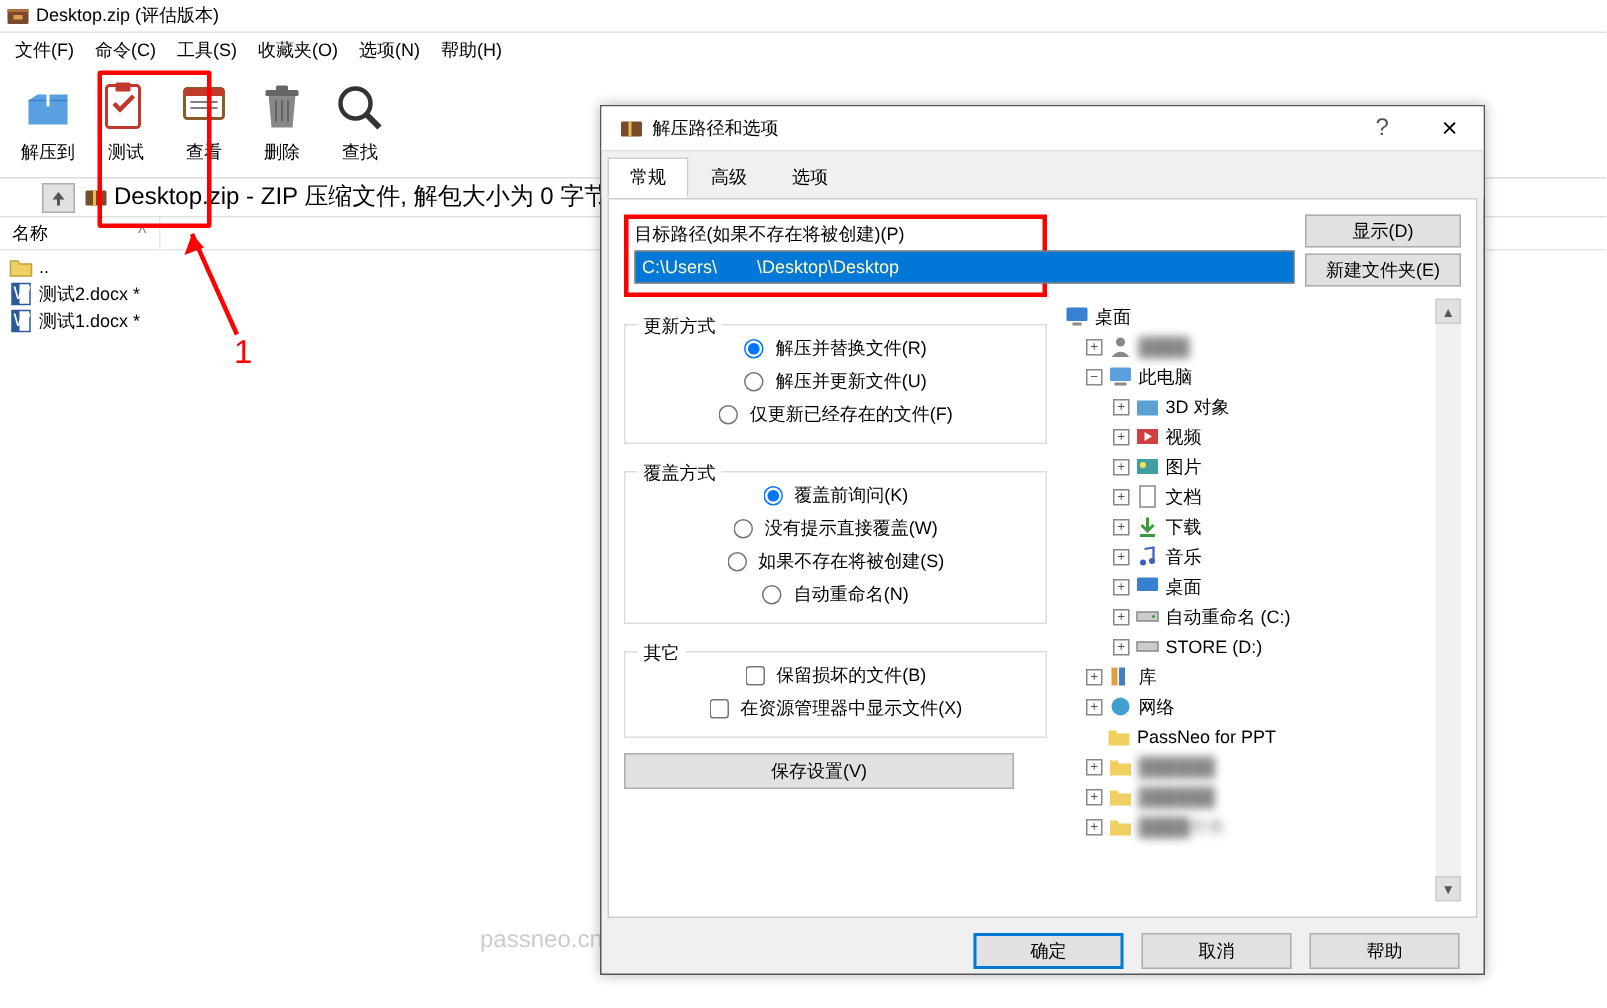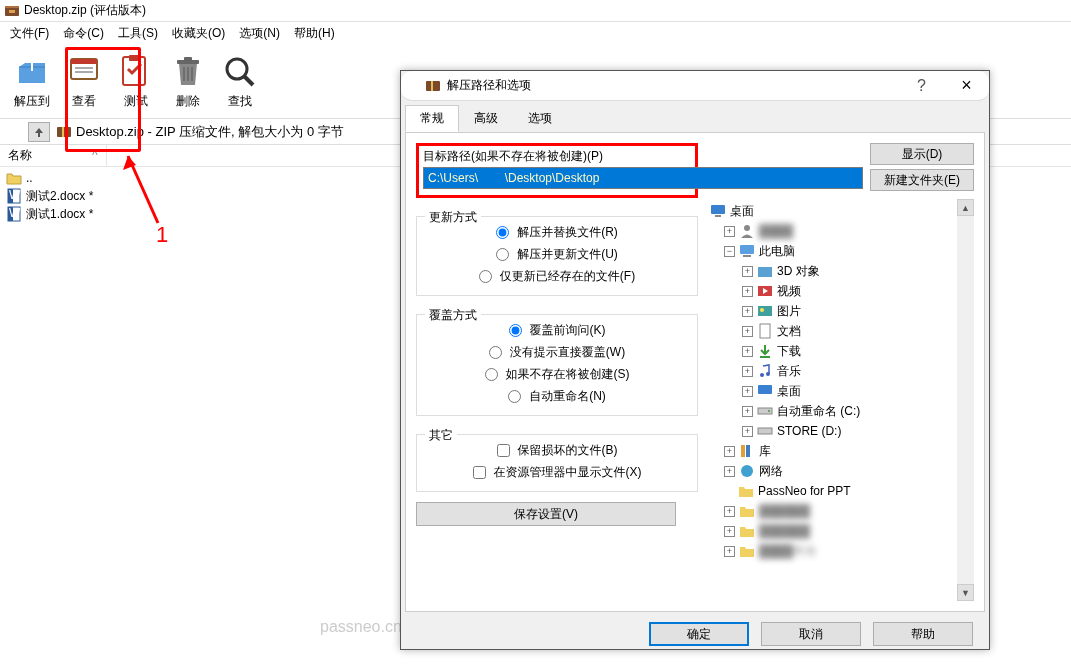--- a/index.html
+++ b/index.html
@@ -19,40 +19,40 @@
 .tool-btn { width: 52px; height: 75px; display: flex; flex-direction: column; align-items: center; justify-content: center; gap: 2px; cursor: default; }
 .tool-btn .ticon { width: 38px; height: 38px; display: flex; align-items: center; justify-content: center; }
 .tool-btn .tlabel { font-size: 12px; color: #000; }
 .highlight-box { border: 3px solid red; border-radius: 2px; position: absolute; }
 .hb1 { left: 65px; top: 47px; width: 76px; height: 105px; }
 
 
 .addressbar { height: 26px; display: flex; align-items: center; padding-left: 28px; border-bottom: 1px solid #ddd; }
 .addressbar .up-btn { width: 22px; height: 20px; border: 1px solid #adadad; background: #e1e1e1; margin-right: 6px; display: flex; align-items: center; justify-content: center; }
 .addressbar .zip-icon { width: 16px; height: 16px; margin-right: 4px; }
-.addressbar .path-text { font-size: 13px; }
+.addressbar .path-text { font-size: 16px; }
 
 
 .list-header { height: 22px; display: flex; align-items: center; border-bottom: 1px solid #e6e6e6; background: #fff; }
 .list-header .col { padding: 2px 8px; border-right: 1px solid #e6e6e6; }
 .list-header .sort-arrow { color: #888; margin-left: 60px; }
 
 
 .file-list { padding-left: 6px; padding-top: 2px; }
 .file-row { height: 18px; display: flex; align-items: center; gap: 4px; }
 .file-row .ficon { width: 16px; height: 16px; }
 .file-row .fname { font-size: 12px; }
 
 
 .anno-num { position: absolute; color: red; font-size: 22px; font-family: Arial; }
 .anno-arrow { position: absolute; }
 
 
 .dialog { position: absolute; left: 400px; top: 70px; width: 590px; height: 580px; background: #f0f0f0; border: 1px solid #555; box-shadow: 0 0 8px rgba(0,0,0,0.3); }
-.dlg-titlebar { height: 30px; background: #fff; display: flex; align-items: center; padding-left: 24px; border-bottom: 1px solid #ddd; border-radius: 11px; }
+.dlg-titlebar { height: 30px; background: #fff; display: flex; align-items: center; padding-left: 12px; border-bottom: 1px solid #ddd; }
 .dlg-titlebar .dlg-icon { width: 16px; height: 16px; margin-right: 6px; }
 .dlg-titlebar .dlg-title { flex: 1; font-size: 12px; }
 .dlg-titlebar .win-btn { width: 45px; height: 30px; display: flex; align-items: center; justify-content: center; cursor: default; font-family: Arial; }
 .dlg-titlebar .help-btn { font-size: 16px; color: #555; }
 .dlg-titlebar .close-btn { font-size: 18px; }
 
 .dlg-tabs { display: flex; padding: 4px 4px 0 4px; background: #f0f0f0; }
 .dlg-tab { padding: 4px 14px; background: #f0f0f0; border: 1px solid transparent; cursor: default; }
 .dlg-tab.active { background: #fff; border: 1px solid #ccc; border-bottom: 1px solid #fff; }
 
@@ -121,37 +121,37 @@
           <path d="M6 14 L12 10 L32 10 L32 30 L6 30 Z" fill="#5aa0e0"></path>
           <path d="M6 14 L32 14" stroke="#3a80c0" stroke-width="1"></path>
           <path d="M19 18 L19 4 M15 8 L19 4 L23 8" stroke="#fff" stroke-width="2" fill="none"></path>
         </svg>
       </div>
     <div class="tlabel">解压到</div>
   </div>
   <div class="tool-btn">
     <div class="ticon">
         <svg width="38" height="38" viewBox="0 0 38 38">
+          <rect x="6" y="4" width="22" height="28" fill="#fff" stroke="#c0392b" stroke-width="2" rx="2"></rect>
+          <rect x="12" y="2" width="10" height="6" fill="#c0392b" rx="1"></rect>
+          <path d="M11 16 L15 20 L24 11" stroke="#c0392b" stroke-width="3" fill="none"></path>
+        </svg>
+      </div>
+    <div class="tlabel">测试</div>
+  </div>
+  <div class="tool-btn">
+    <div class="ticon">
+        <svg width="38" height="38" viewBox="0 0 38 38">
           <rect x="6" y="6" width="26" height="20" fill="#fff" stroke="#8a5a2a" stroke-width="2" rx="2"></rect>
           <rect x="6" y="6" width="26" height="5" fill="#c0392b"></rect>
           <line x1="10" y1="15" x2="28" y2="15" stroke="#555"></line>
           <line x1="10" y1="19" x2="28" y2="19" stroke="#555"></line>
         </svg>
       </div>
     <div class="tlabel">查看</div>
-  </div>
-  <div class="tool-btn">
-    <div class="ticon">
-        <svg width="38" height="38" viewBox="0 0 38 38">
-          <rect x="6" y="4" width="22" height="28" fill="#fff" stroke="#c0392b" stroke-width="2" rx="2"></rect>
-          <rect x="12" y="2" width="10" height="6" fill="#c0392b" rx="1"></rect>
-          <path d="M11 16 L15 20 L24 11" stroke="#c0392b" stroke-width="3" fill="none"></path>
-        </svg>
-      </div>
-    <div class="tlabel">测试</div>
   </div>
   <div class="tool-btn">
     <div class="ticon">
         <svg width="38" height="38" viewBox="0 0 38 38">
           <path d="M10 10 L28 10 L26 32 L12 32 Z" fill="#888"></path>
           <rect x="8" y="7" width="22" height="4" fill="#666" rx="1"></rect>
           <rect x="15" y="4" width="8" height="4" fill="#666" rx="1"></rect>
           <line x1="15" y1="14" x2="15" y2="28" stroke="#555"></line>
           <line x1="19" y1="14" x2="19" y2="28" stroke="#555"></line>
           <line x1="23" y1="14" x2="23" y2="28" stroke="#555"></line>

